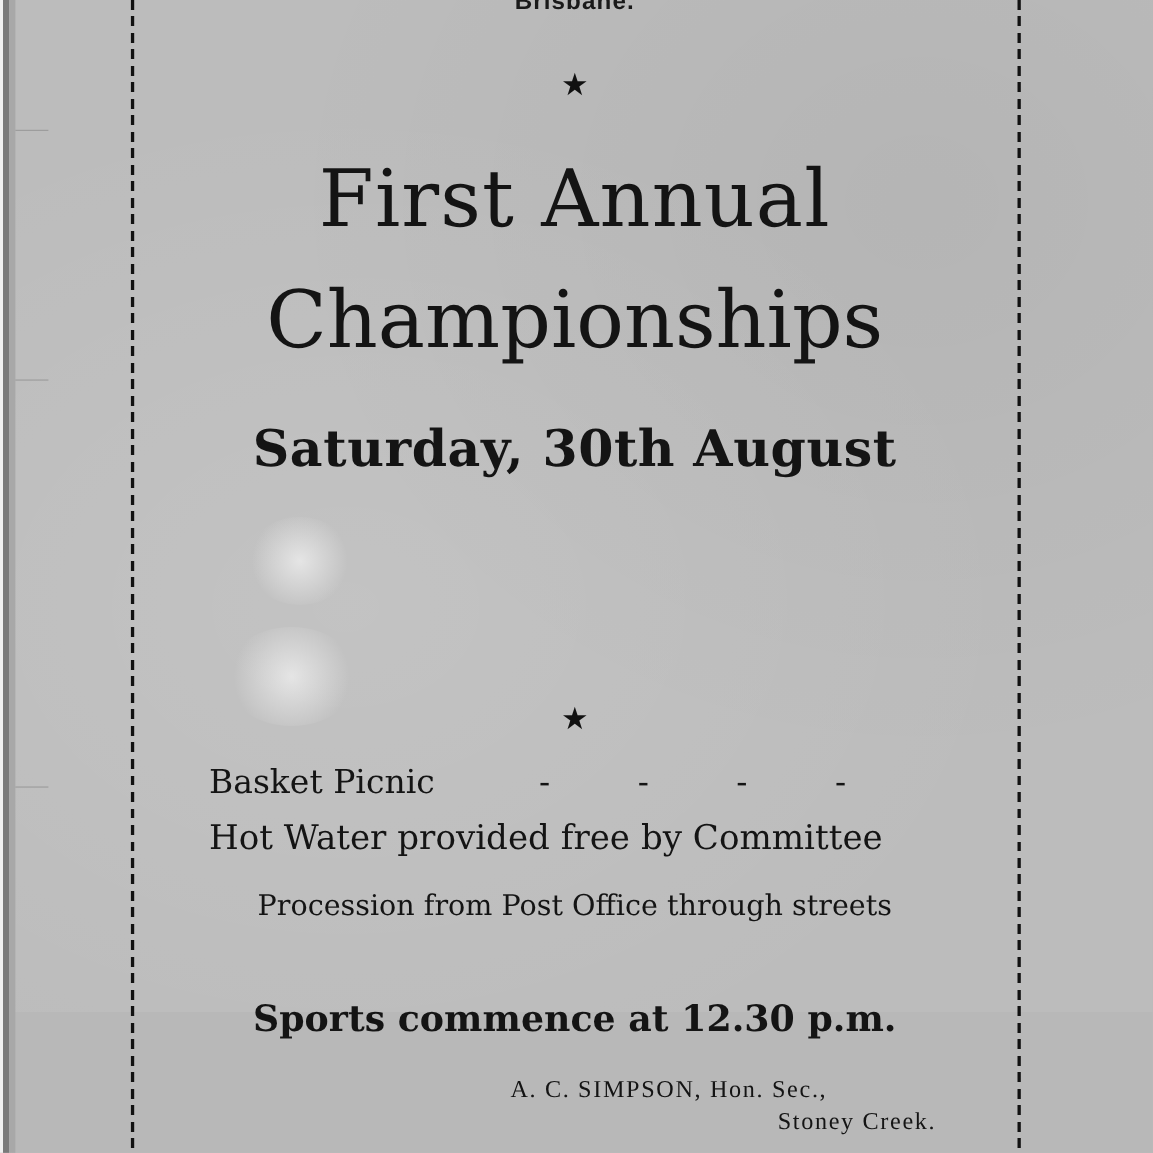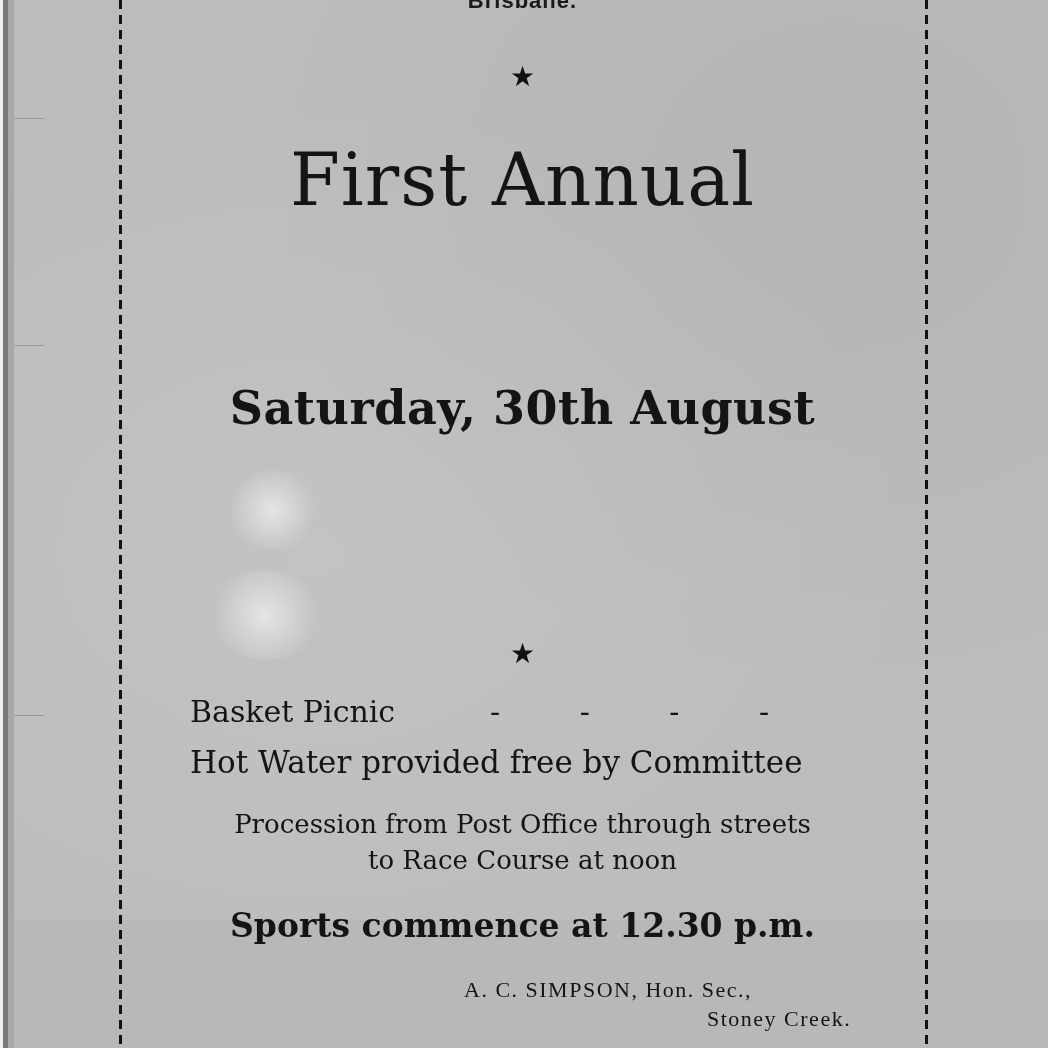--- a/index.html
+++ b/index.html
@@ -73,29 +73,29 @@
   <div class="border-line border-left"></div>
   <div class="border-line border-right"></div>
 
   <div class="stain" style="left:225px;top:470px;width:95px;height:80px"></div>
   <div class="stain" style="left:205px;top:570px;width:120px;height:90px"></div>
 
   <div class="txt brisbane">Brisbane.</div>
   <div class="txt star star1">★</div>
 
   <div class="txt title1">First Annual</div>
+  <div class="txt title2">Championships</div>
 
   <div class="txt date">Saturday, 30th August</div>
 
   <div class="txt star star2">★</div>
 
   <div class="row basket">Basket Picnic</div>
   <div class="row dashes">- - - -</div>
   <div class="row hotwater">Hot Water provided free by Committee</div>
 
   <div class="txt proc1">Procession from Post Office through streets</div>
-  <div class="txt proc2">to Race Course at noon</div>
 
   <div class="txt sports">Sports commence at 12.30 p.m.</div>
 
   <div class="row sec1">A. C. SIMPSON, Hon. Sec.,</div>
   <div class="row sec2">Stoney Creek.</div>
 </div>
 
 </body></html>

